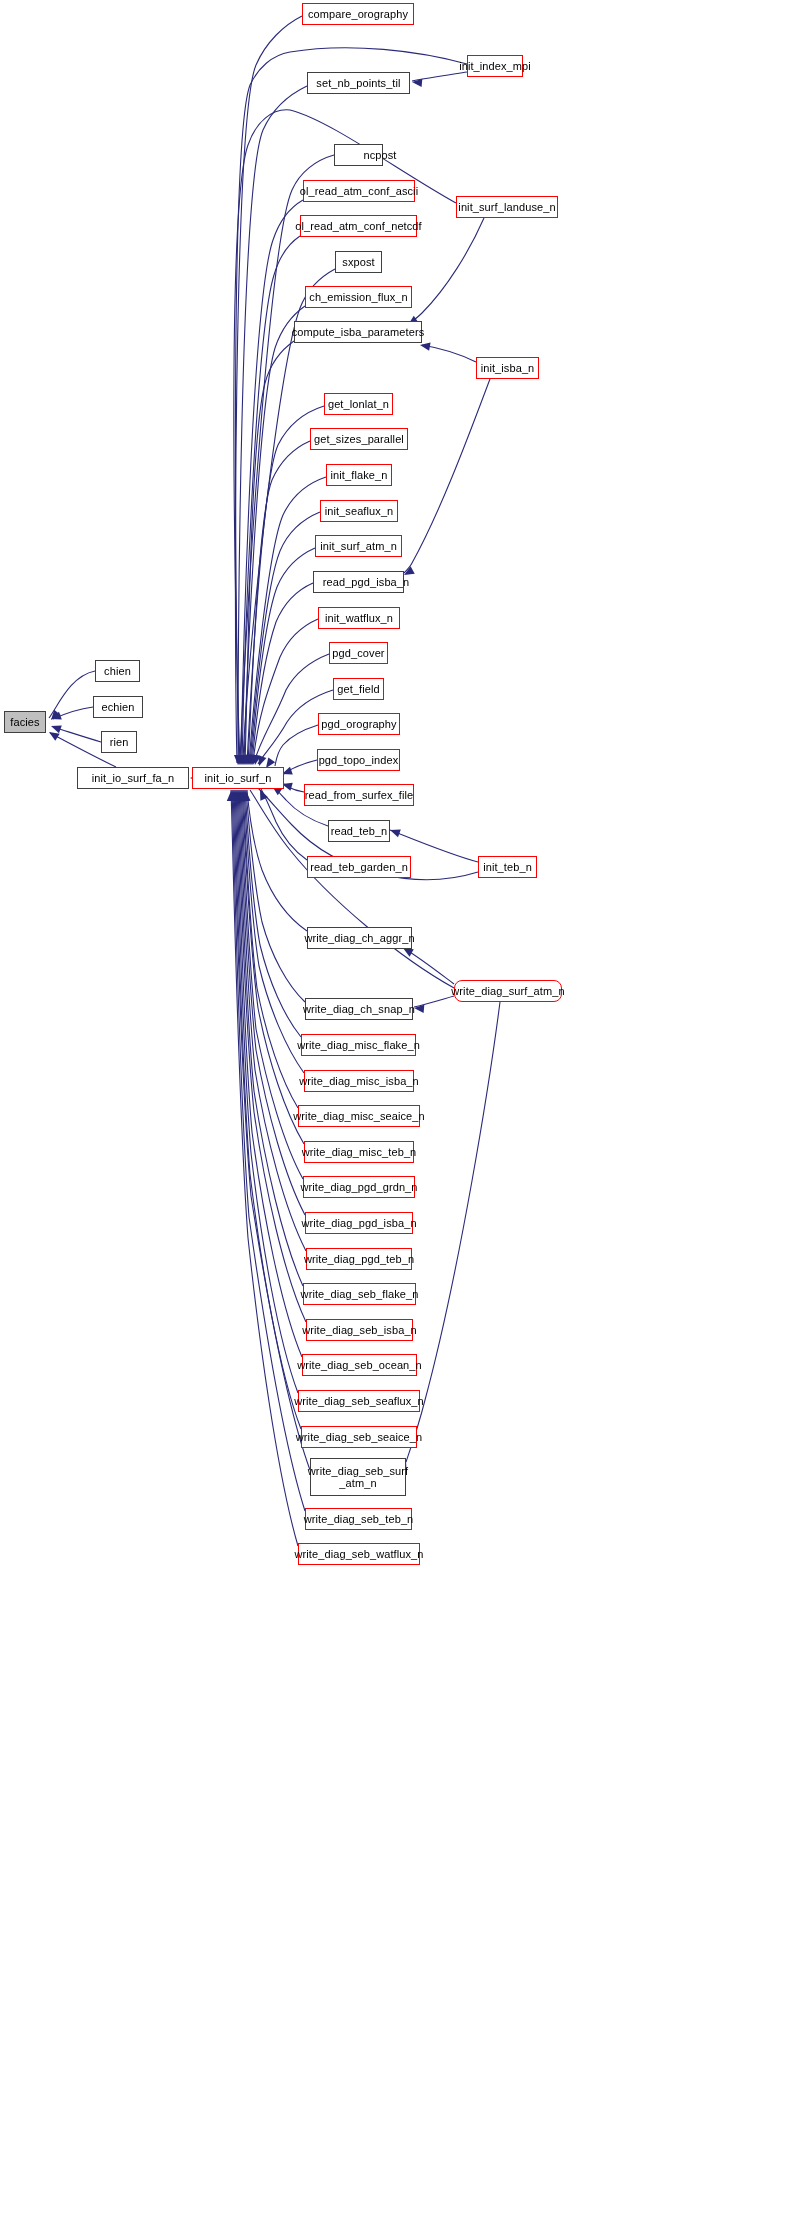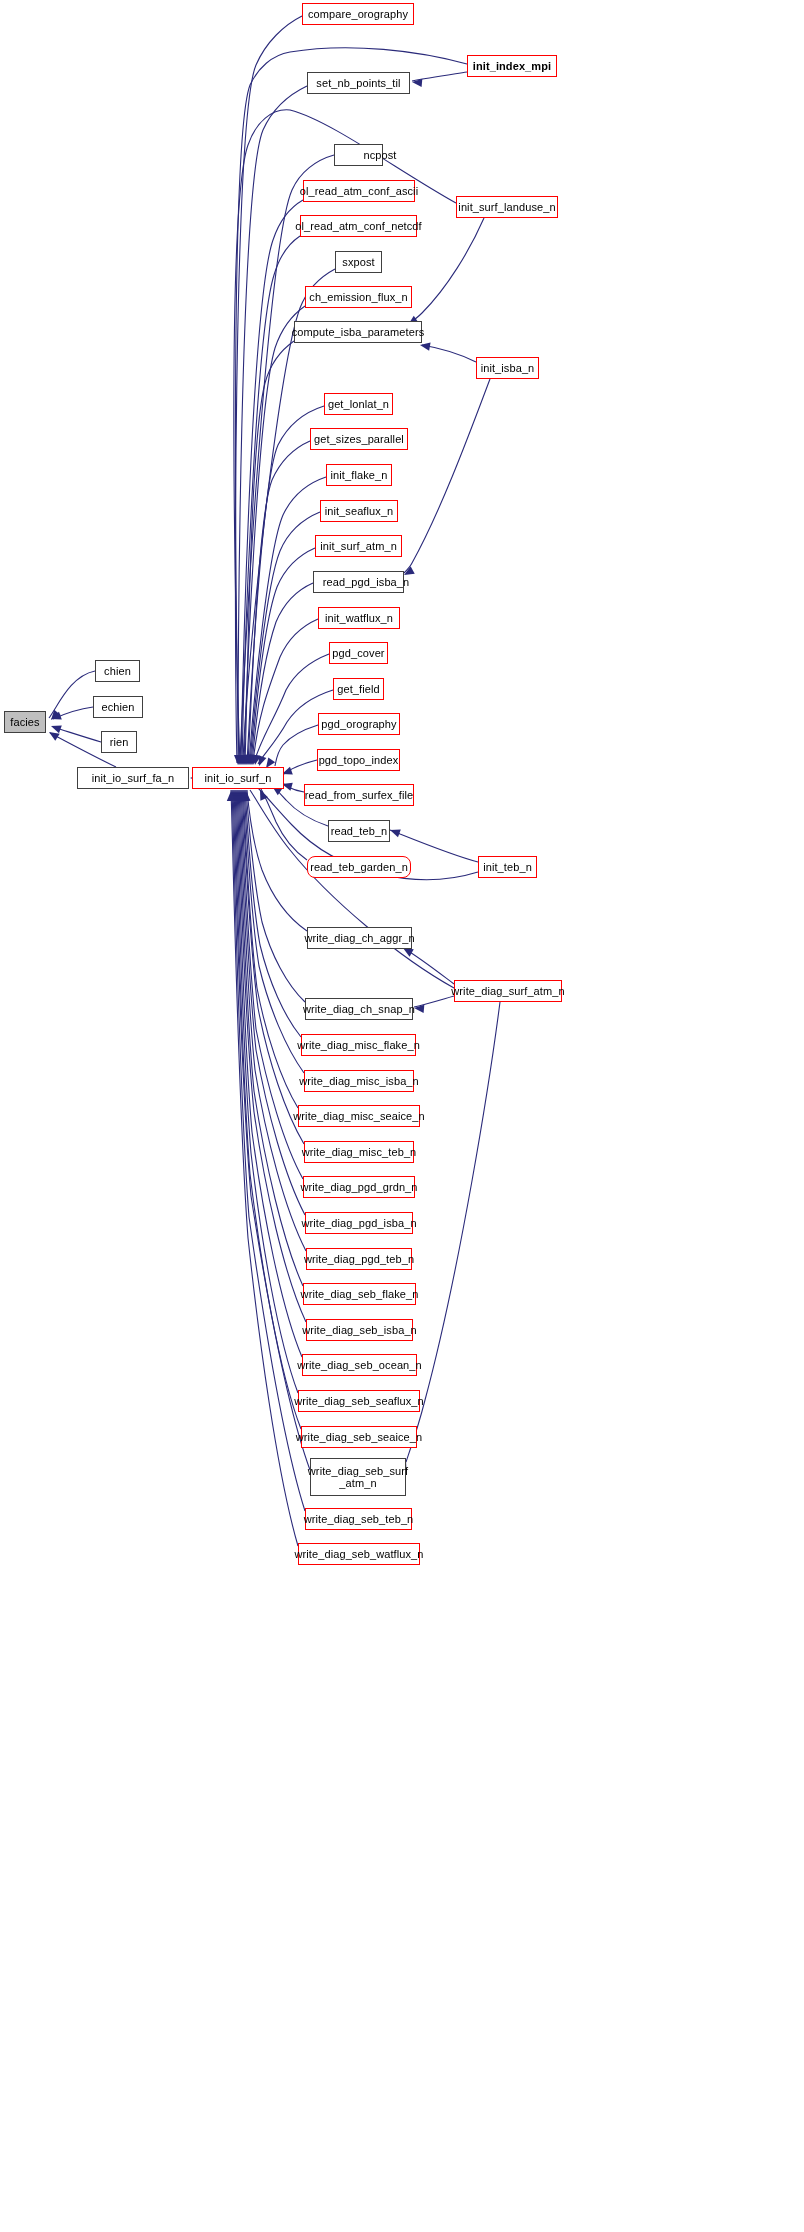--- a/index.html
+++ b/index.html
@@ -147,37 +147,37 @@
     <div class="node red" style="left: 320px; top: 500px; width: 78px; height: 22px;"><span>init_seaflux_n</span></div>
     <div class="node red" style="left: 315px; top: 535px; width: 87px; height: 22px;"><span>init_surf_atm_n</span></div>
     <div class="node black" style="left: 313px; top: 571px; width: 91px; height: 22px; padding-left: 15px;"><span>read_pgd_isba_n</span></div>
     <div class="node red" style="left: 318px; top: 607px; width: 82px; height: 22px;"><span>init_watflux_n</span></div>
     <div class="node red" style="left: 329px; top: 642px; width: 59px; height: 22px;"><span>pgd_cover</span></div>
     <div class="node red" style="left: 333px; top: 678px; width: 51px; height: 22px;"><span>get_field</span></div>
     <div class="node red" style="left: 318px; top: 713px; width: 82px; height: 22px;"><span>pgd_orography</span></div>
     <div class="node red" style="left: 317px; top: 749px; width: 83px; height: 22px;"><span>pgd_topo_index</span></div>
     <div class="node red" style="left: 304px; top: 784px; width: 110px; height: 22px;"><span>read_from_surfex_file</span></div>
     <div class="node black" style="left: 328px; top: 820px; width: 62px; height: 22px;"><span>read_teb_n</span></div>
-    <div class="node red" style="left: 307px; top: 856px; width: 104px; height: 22px; border-radius: 8px;"><span>read_teb_garden_n</span></div>
+    <div class="node red" style="left: 307px; top: 856px; width: 104px; height: 22px;"><span>read_teb_garden_n</span></div>
     <div class="node black" style="left: 307px; top: 927px; width: 105px; height: 22px; align-items: center;"><span>write_diag_ch_aggr_n</span></div>
     <div class="node black" style="left: 305px; top: 998px; width: 108px; height: 22px;"><span>write_diag_ch_snap_n</span></div>
     <div class="node red" style="left: 301px; top: 1034px; width: 115px; height: 22px;"><span>write_diag_misc_flake_n</span></div>
     <div class="node red" style="left: 304px; top: 1070px; width: 110px; height: 22px;"><span>write_diag_misc_isba_n</span></div>
     <div class="node red" style="left: 298px; top: 1105px; width: 122px; height: 22px;"><span>write_diag_misc_seaice_n</span></div>
     <div class="node red" style="left: 304px; top: 1141px; width: 110px; height: 22px;"><span>write_diag_misc_teb_n</span></div>
     <div class="node red" style="left: 303px; top: 1176px; width: 112px; height: 22px;"><span>write_diag_pgd_grdn_n</span></div>
     <div class="node red" style="left: 305px; top: 1212px; width: 108px; height: 22px;"><span>write_diag_pgd_isba_n</span></div>
     <div class="node red" style="left: 306px; top: 1248px; width: 106px; height: 22px;"><span>write_diag_pgd_teb_n</span></div>
     <div class="node red" style="left: 303px; top: 1283px; width: 113px; height: 22px;"><span>write_diag_seb_flake_n</span></div>
     <div class="node red" style="left: 306px; top: 1319px; width: 107px; height: 22px;"><span>write_diag_seb_isba_n</span></div>
     <div class="node red" style="left: 302px; top: 1354px; width: 115px; height: 22px;"><span>write_diag_seb_ocean_n</span></div>
     <div class="node red" style="left: 298px; top: 1390px; width: 122px; height: 22px;"><span>write_diag_seb_seaflux_n</span></div>
     <div class="node red" style="left: 301px; top: 1426px; width: 116px; height: 22px;"><span>write_diag_seb_seaice_n</span></div>
     <div class="node black" style="left: 310px; top: 1458px; width: 96px; height: 38px;"><span>write_diag_seb_surf
 _atm_n</span></div>
     <div class="node red" style="left: 305px; top: 1508px; width: 107px; height: 22px;"><span>write_diag_seb_teb_n</span></div>
     <div class="node red" style="left: 298px; top: 1543px; width: 122px; height: 22px;"><span>write_diag_seb_watflux_n</span></div>
-    <div class="node red" style="left: 467px; top: 55px; width: 90px; height: 22px; font-weight: bold;"><span>init_index_mpi</span></div>
+    <div class="node red" style="left: 467px; top: 55px; width: 56px; height: 22px;"><span>init_index_mpi</span></div>
     <div class="node red" style="left: 456px; top: 196px; width: 102px; height: 22px;"><span>init_surf_landuse_n</span></div>
     <div class="node red" style="left: 476px; top: 357px; width: 63px; height: 22px;"><span>init_isba_n</span></div>
     <div class="node red" style="left: 478px; top: 856px; width: 59px; height: 22px;"><span>init_teb_n</span></div>
-    <div class="node red" style="left: 454px; top: 980px; width: 108px; height: 22px;"><span>write_diag_surf_atm_n</span></div>
+    <div class="node red" style="left: 454px; top: 980px; width: 108px; height: 22px; border-radius: 8px;"><span>write_diag_surf_atm_n</span></div>
   </div>
 
 </body></html>

